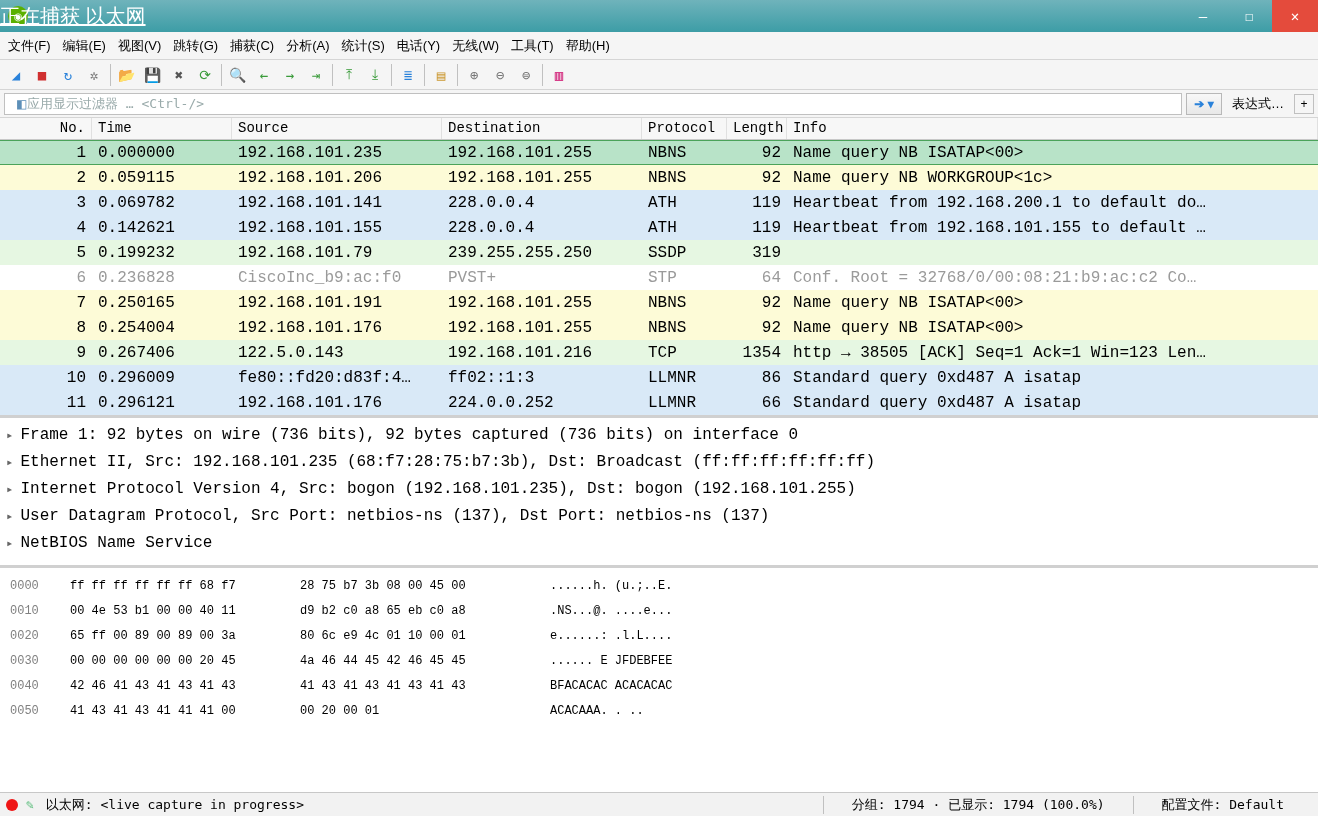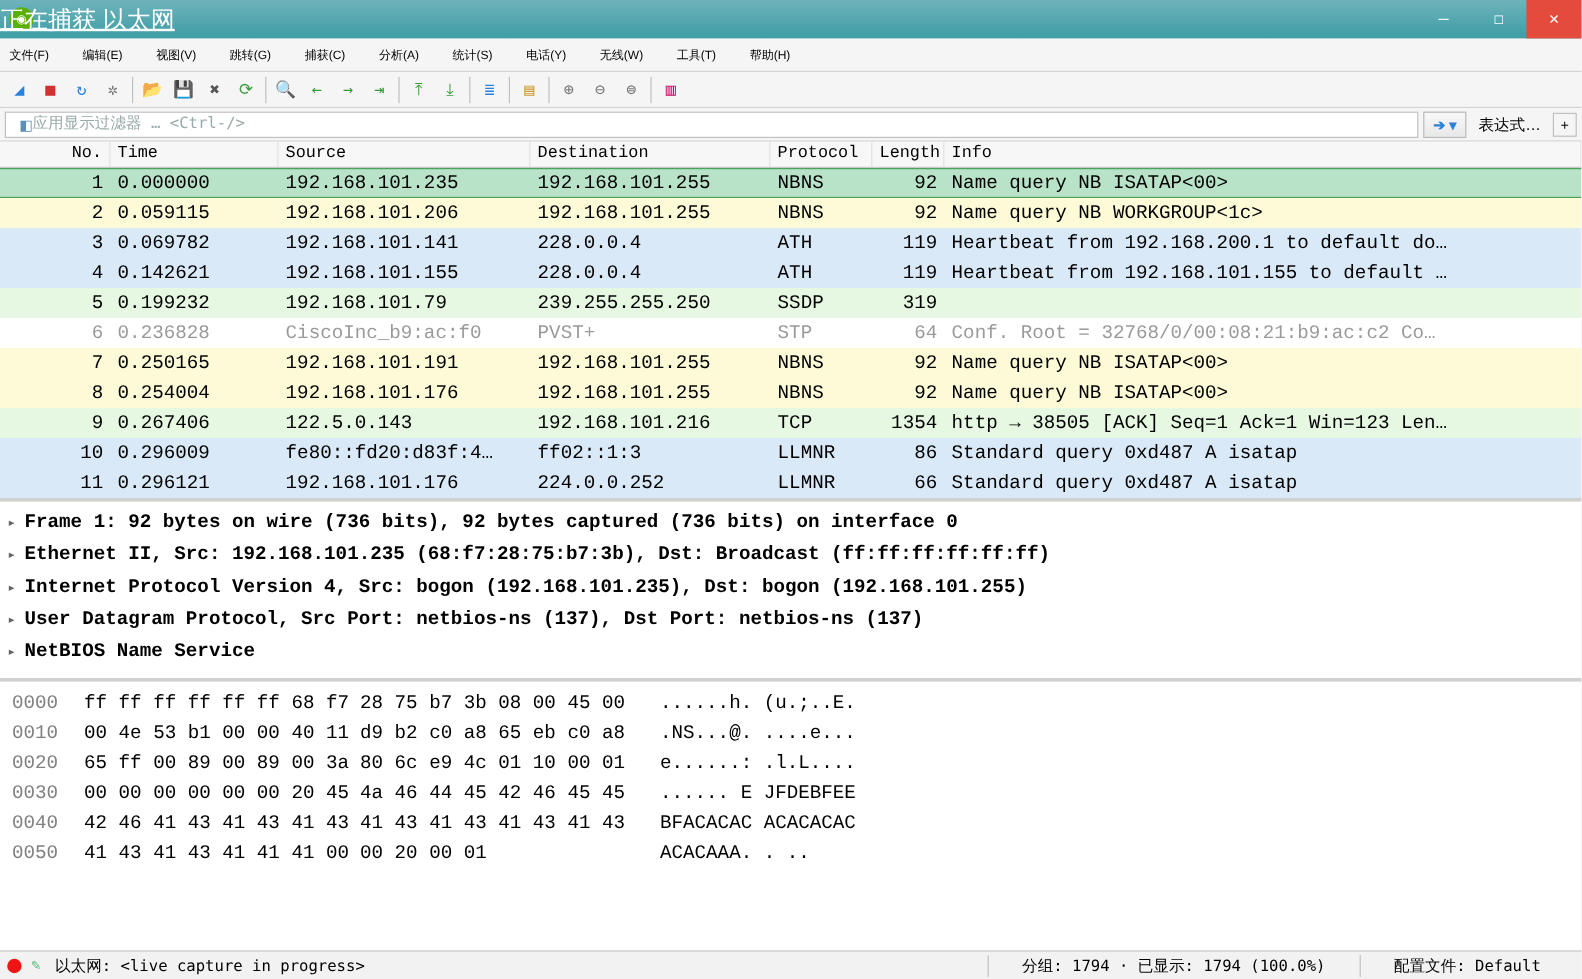--- a/index.html
+++ b/index.html
@@ -6,21 +6,21 @@
   html, body { height: 100%; font-family: "Segoe UI", Tahoma, sans-serif; font-size: 13px; background: #e4e4e4; overflow: hidden; }
   .window { width: 1318px; height: 816px; display: flex; flex-direction: column; background: #fff; }
   
   .titlebar { height: 32px; background: linear-gradient(#6fb3bb, #3d9da6); color: #fff; display: flex; align-items: center; position: relative; }
   .titlebar .app-icon { width: 20px; height: 20px; margin: 0 8px; background: #5ab000; border-radius: 50%; display: flex; align-items: center; justify-content: center; font-size: 10px; color: #fff; }
   .titlebar .title { position: absolute; left: 0; right: 0; text-align: left; font-size: 20px; pointer-events: none; text-decoration: underline; }
   .win-btns { margin-left: auto; display: flex; }
   .win-btn { width: 46px; height: 32px; display: flex; align-items: center; justify-content: center; font-family: monospace; font-size: 14px; color: #fff; }
   .win-close { background: #e44b3c; }
   
-  .menubar { height: 28px; background: #f5f5f5; display: flex; align-items: center; gap: 28px; padding: 0 8px; font-size: 10px; border-bottom: 1px solid #d5d5d5; }
+  .menubar { height: 28px; background: #f5f5f5; display: flex; align-items: center; gap: 12px; padding: 0 8px; font-size: 13px; border-bottom: 1px solid #d5d5d5; }
   .menubar span { cursor: default; }
   
   .toolbar { height: 30px; background: #f5f5f5; display: flex; align-items: center; padding: 0 4px; gap: 2px; border-bottom: 1px solid #d5d5d5; }
   .tool-btn { width: 24px; height: 24px; display: inline-flex; align-items: center; justify-content: center; font-size: 14px; font-family: monospace; border: 1px solid transparent; border-radius: 2px; }
   .tool-sep { width: 1px; height: 22px; background: #c0c0c0; margin: 0 2px; }
   
   .filterbar { height: 28px; background: #f5f5f5; display: flex; align-items: center; padding: 0 4px; gap: 4px; border-bottom: 1px solid #d5d5d5; }
   .filter-input { flex: 1; height: 22px; padding: 0 22px; font-size: 13px; border: 1px solid #c0c0c0; background: #fff; color: #888; font-style: italic; font-family: monospace; }
   .filter-input::placeholder { color: #9aa; font-style: normal; }
   .filter-icon { position: absolute; left: 12px; font-size: 12px; color: #5c8fb8; }
@@ -46,24 +46,24 @@
   .c-prot { width: 85px; }
   .c-len  { width: 60px; text-align: right; }
   .c-info { flex: 1; }
   .row-green1 { background: #d9f2d9; }
   .row-green2 { background: #e6f7e2; }
   .row-yellow { background: #fdfbd7; }
   .row-blue   { background: #d9e9f7; }
   .row-white  { background: #ffffff; color: #9a9a9a; }
   .row-selected { background: #b8e3c8 !important; border-top: 1px solid #4aa35a; border-bottom: 1px solid #4aa35a; }
   
-  .details { height: 150px; padding: 4px 6px; font-family: Consolas, "Courier New", monospace; font-size: 16px; line-height: 26px; border-bottom: 3px solid #d0d0d0; overflow-y: scroll; font-weight: bold; }
+  .details { height: 150px; padding: 4px 6px; font-family: Consolas, "Courier New", monospace; font-size: 16px; line-height: 26px; border-bottom: 3px solid #d0d0d0; overflow-y: scroll; }
   .details .node::before { content: "▸ "; color: #666; font-size: 12px; }
   
-  .hex { flex: 1; padding: 6px 10px; font-family: Consolas, "Courier New", monospace; font-size: 16px; line-height: 25px; white-space: pre; overflow: auto; }
+  .hex { flex: 1; padding: 6px 10px; font-family: Consolas, "Courier New", monospace; font-size: 12px; line-height: 25px; white-space: pre; overflow: auto; }
   .hex .offset { color: #808080; display:inline-block; width: 60px; }
   .hex .bytes1 { display:inline-block; width: 230px; }
   .hex .bytes2 { display:inline-block; width: 250px; }
   .hex .ascii  { display:inline-block; }
   
   .statusbar { height: 24px; background: #f2f2f2; border-top: 1px solid #c8c8c8; display: flex; align-items: center; font-size: 13px; font-family: Consolas, monospace; padding: 0 6px; gap: 8px; }
   .statusbar .seg { padding: 0 4px; }
   .statusbar .right { margin-left: auto; display: flex; gap: 0; }
   .statusbar .right .seg { border-left: 1px solid #c0c0c0; padding: 0 28px; }
   .rec-dot { width: 12px; height: 12px; border-radius: 50%; background: #ef1515; display:inline-block; }

